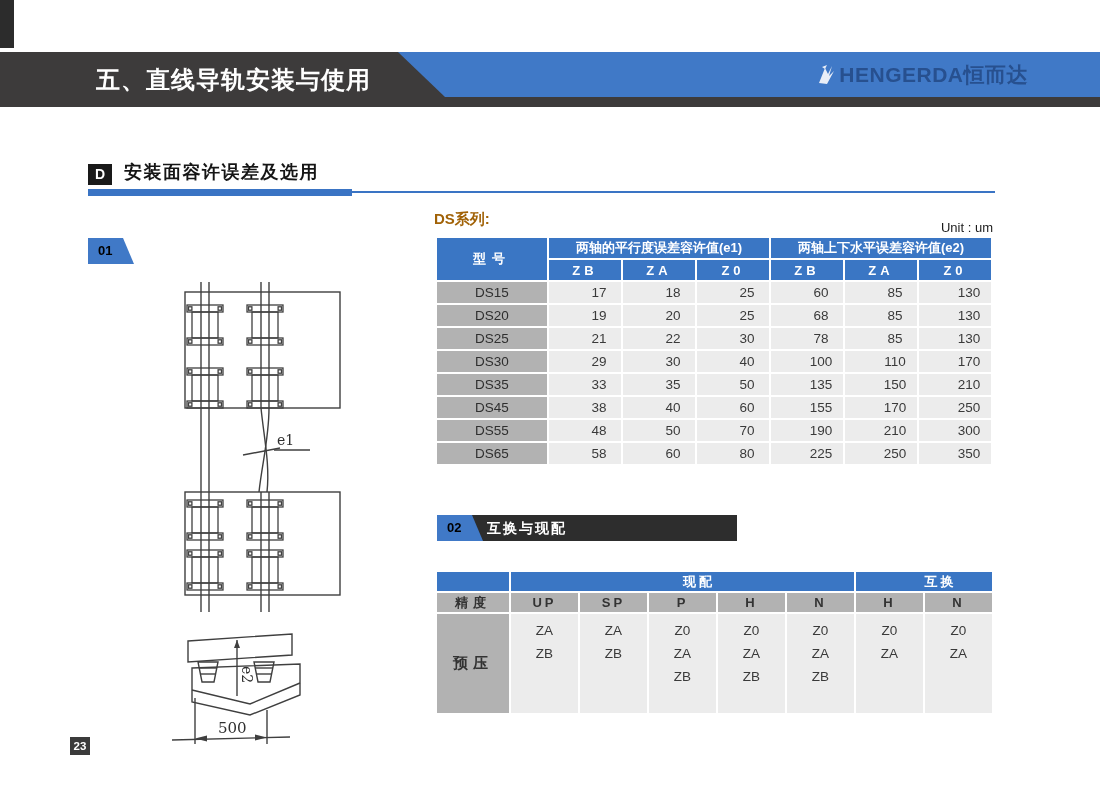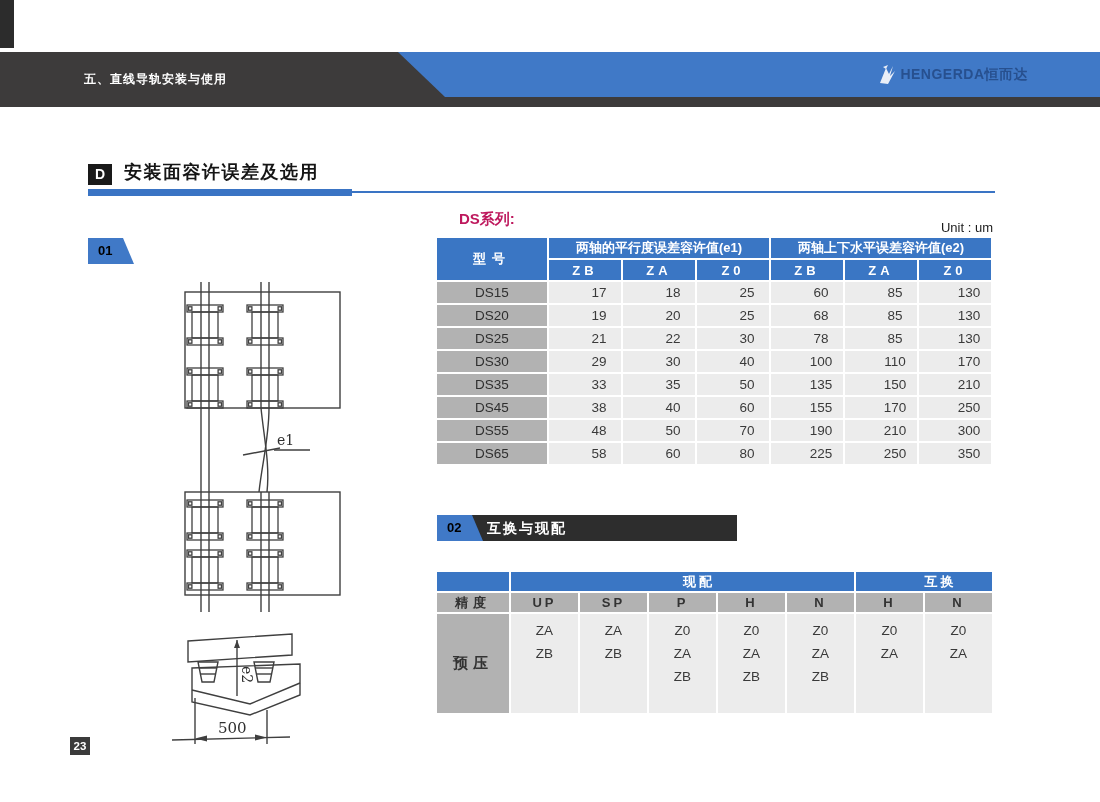--- a/index.html
+++ b/index.html
@@ -7,24 +7,24 @@
   body { font-family:"Liberation Sans","DejaVu Sans",sans-serif; color:#2e2e2e; }
   .page { position:relative; width:1100px; height:802px; background:#fff; overflow:hidden; }
 
   
   .corner-strip { position:absolute; left:0; top:0; width:14px; height:48px; background:#2c2c2c; }
 
   
   .topbar { position:absolute; left:0; top:52px; width:1100px; height:55px; background:#3d3b3b; }
   .topbar-blue { position:absolute; left:398px; top:0; width:702px; height:45px; background:#4079c7;
                  clip-path:polygon(0 0,100% 0,100% 100%,47px 100%); }
-  .topbar-title { position:absolute; left:84px; top:0; height:40px; line-height:55px;
-                  color:#ffffff; font-size:12px; font-weight:bold; letter-spacing:1px; white-space:nowrap; }
+  .topbar-title { position:absolute; left:96px; top:0; height:40px; line-height:55px;
+                  color:#ffffff; font-size:24px; font-weight:bold; letter-spacing:1px; white-space:nowrap; }
   .brand { position:absolute; right:72px; top:7px; height:31px; display:flex; align-items:center; gap:2px;
-           color:#27508f; font-weight:bold; font-size:14px; letter-spacing:0.5px; white-space:nowrap; }
+           color:#27508f; font-weight:bold; font-size:21px; letter-spacing:0.5px; white-space:nowrap; }
   .brand svg { display:block; }
 
   
   .secd-box { position:absolute; left:88px; top:164px; width:24px; height:21px; background:#191919;
               color:#fff; text-align:center; line-height:21px; font-weight:bold; font-size:14px; }
   .secd-title { position:absolute; left:124px; top:160px; font-size:18px; font-weight:bold; color:#151515; letter-spacing:1.5px; }
   .secd-bar  { position:absolute; left:88px;  top:189px; width:264px; height:7px; background:#3a74c4; }
   .secd-line { position:absolute; left:352px; top:191px; width:643px; height:2px; background:#3a74c4; }
 
   
@@ -32,21 +32,21 @@
              font-size:14px; line-height:26px; letter-spacing:2px; padding-left:50px; }
   .sec-chip { position:absolute; width:46px; height:26px; background:#4079c7;
               clip-path:polygon(0 0,calc(100% - 11px) 0,100% 100%,0 100%);
               color:#000000; font-weight:bold; font-size:13px; line-height:26px; padding-left:10px; }
   #sec01-bar { left:88px; top:238px; width:302px; }
   #sec01-chip { left:88px; top:238px; }
   #sec02-bar { left:437px; top:515px; width:300px; }
   #sec02-chip { left:437px; top:515px; }
 
   
-  .ds-label { position:absolute; left:459px; top:210px; color:#be185d; font-weight:bold; font-size:15px; }
+  .ds-label { position:absolute; left:434px; top:210px; color:#a16207; font-weight:bold; font-size:15px; }
   .unit-label { position:absolute; left:880px; top:220px; width:113px; text-align:right; font-size:13px; color:#1c1c1c; }
 
   
   table { border-collapse:separate; border-spacing:2px; table-layout:fixed; }
   #ds-table { position:absolute; left:435px; top:236px; }
   #ds-table th, #ds-table td { padding:0; text-align:center; }
   #ds-table thead th { background:#3a76c4; color:#fff; font-size:13px; font-weight:bold; height:20px; }
   #ds-table thead .sub-th { letter-spacing:4px; }
   #ds-table thead .model-th { letter-spacing:6px; }
   #ds-table tbody th { background:#b2b2b2; color:#2f2f2f; font-weight:normal; font-size:13.5px; height:21px; }

